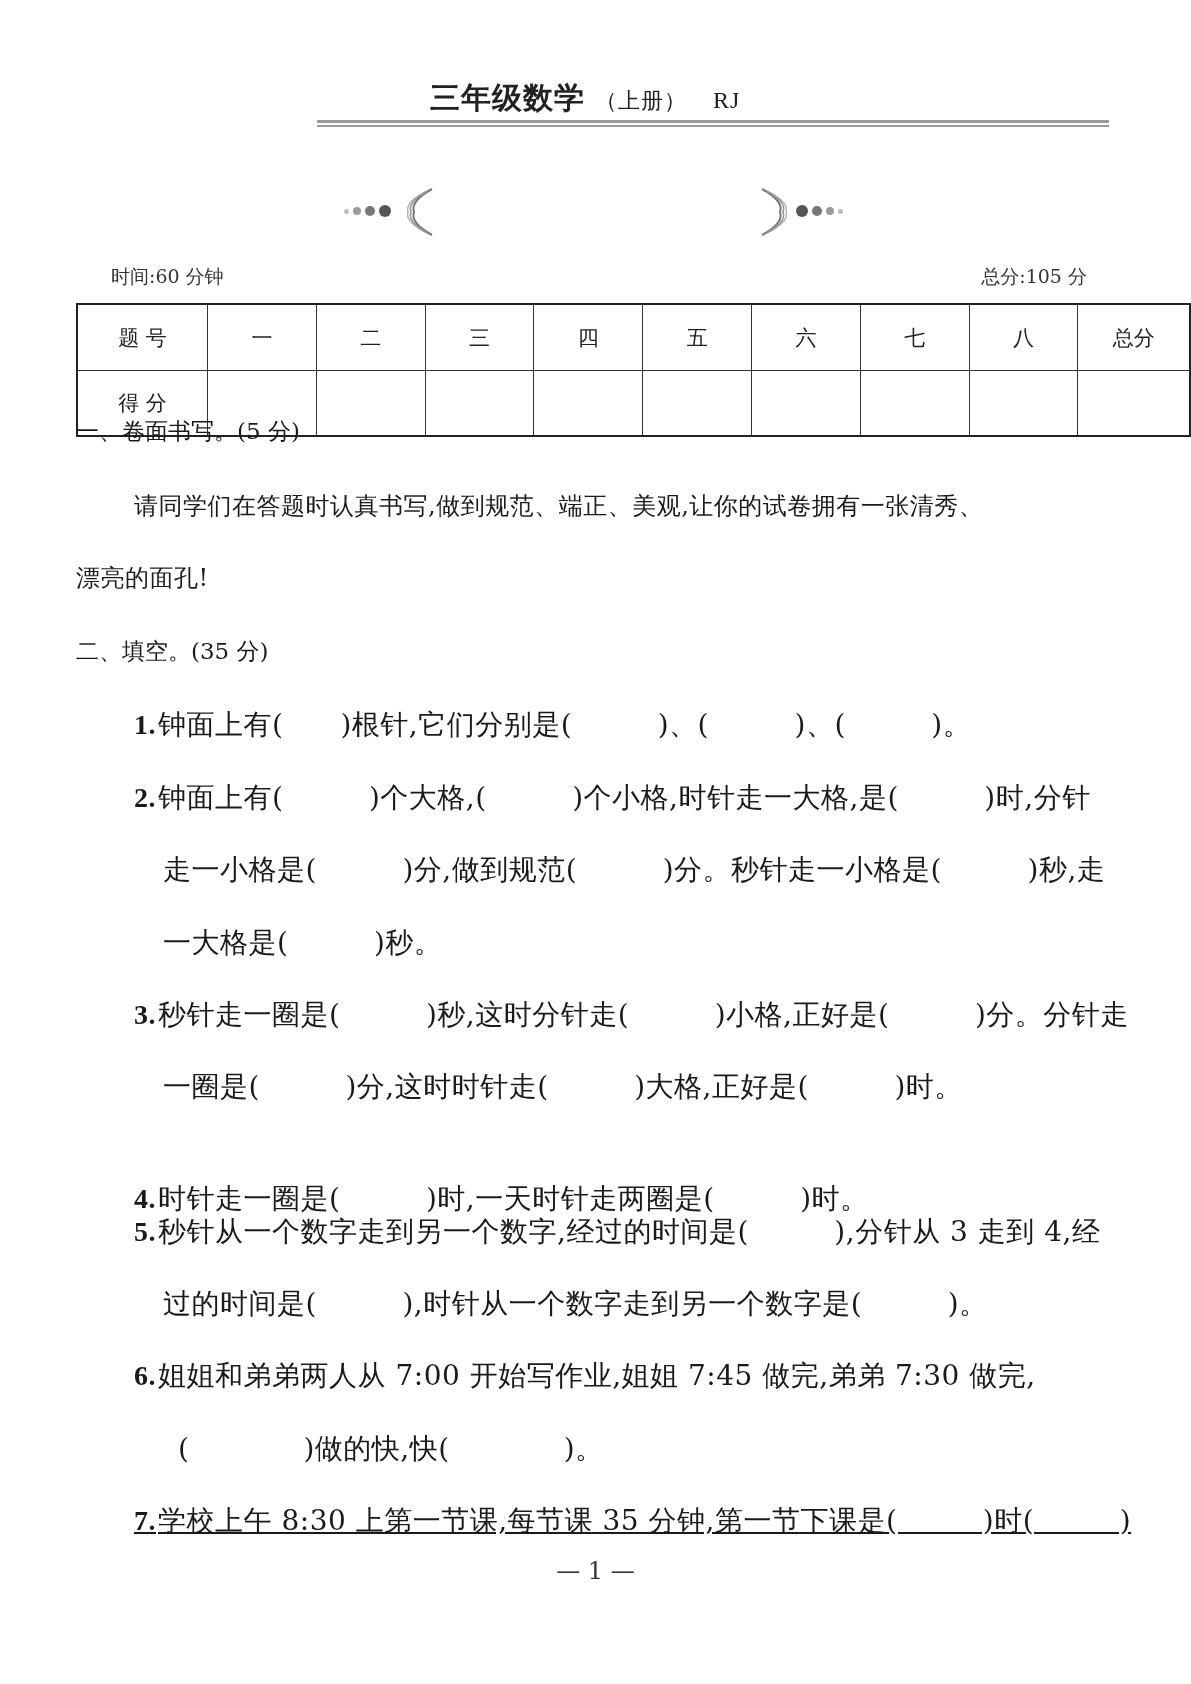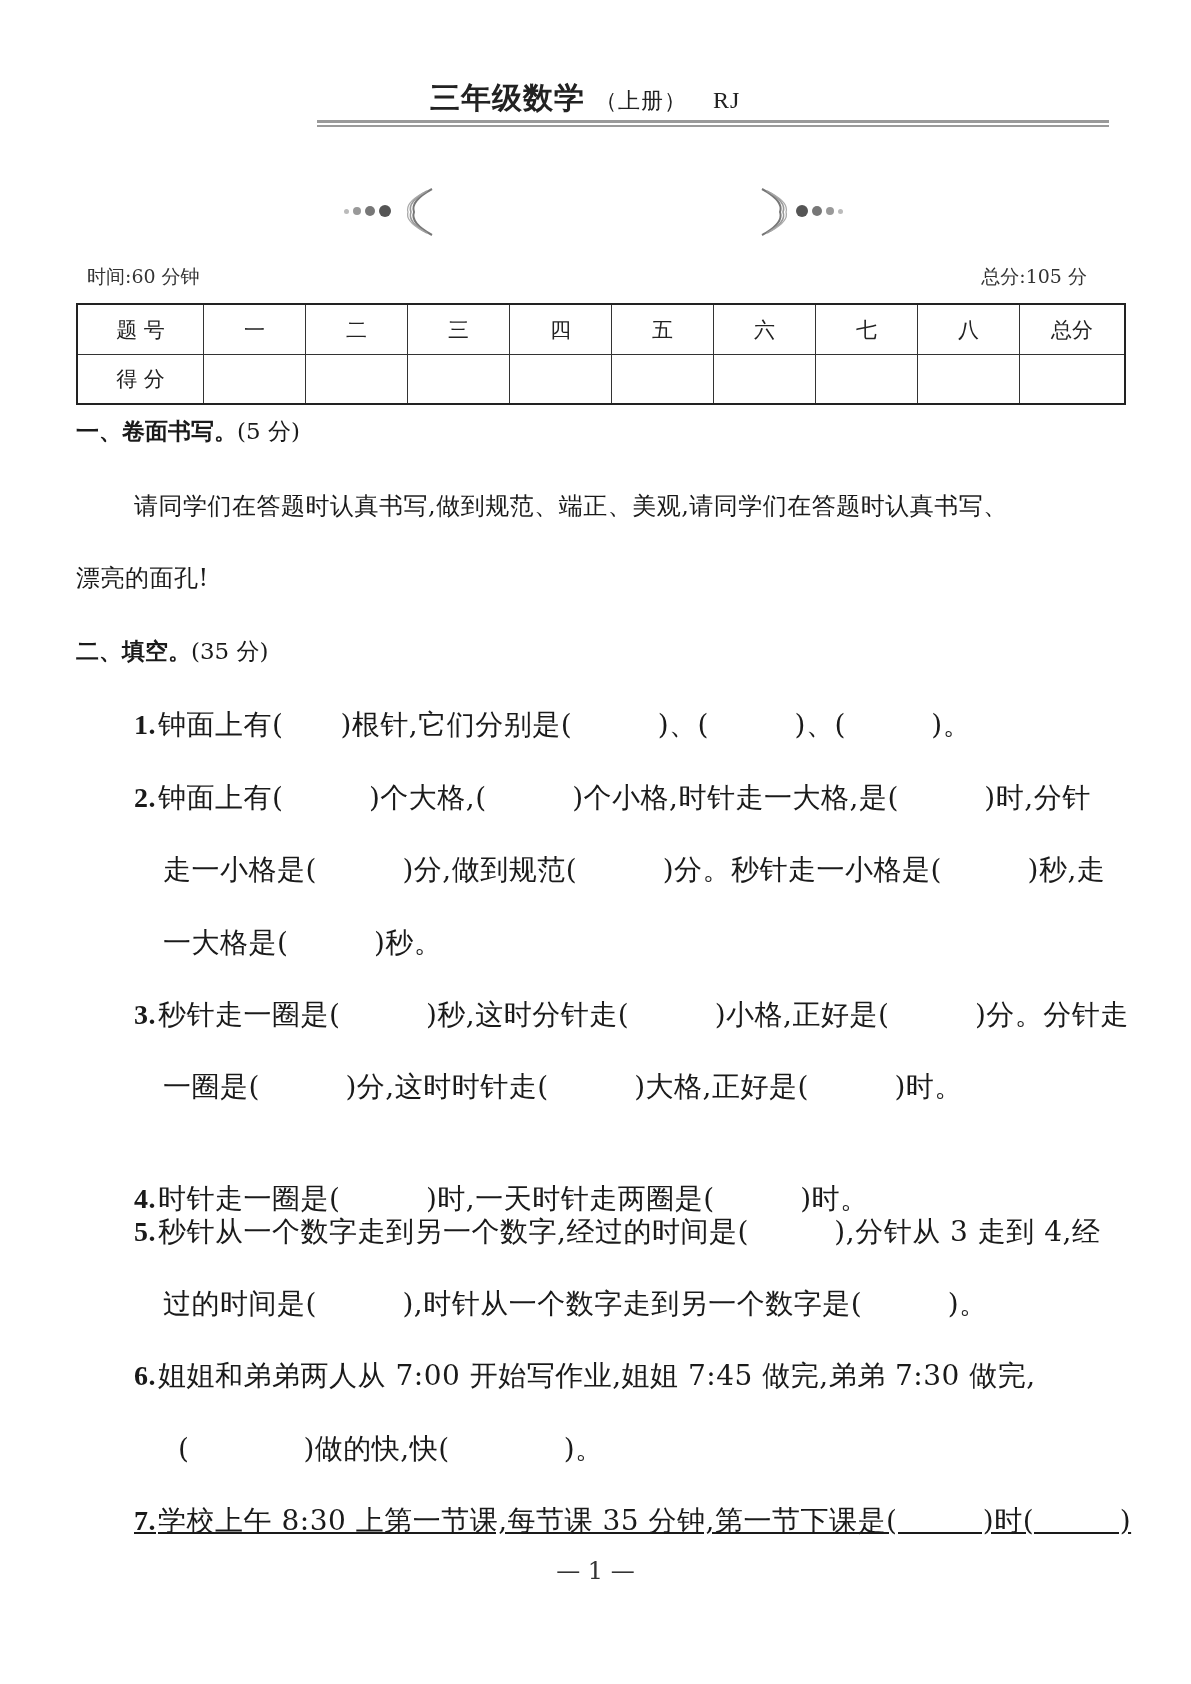--- a/index.html
+++ b/index.html
@@ -24,27 +24,27 @@
   .dots { position: absolute; top: 22px; display: flex; align-items: center; gap: 4px; }
   .dot { border-radius: 50%; background: #666; display: inline-block; }
   .bracket-svg { position: absolute; top: 4px; }
 
   
   .meta { top: 264px; font-size: 19px; color: #333; white-space: nowrap; }
 
   
   .score-table { left: 76px; top: 303px; border-collapse: collapse; }
   .score-table td { border: 1.3px solid #333; height: 48px; text-align: center; font-size: 21px;
-    font-family: "DejaVu Sans", "Liberation Sans", sans-serif; color: #222; padding: 0; }
+    font-family: "DejaVu Sans", "Liberation Sans", sans-serif; color: #222; padding: 8px; }
   .score-table tr:first-child td { height: 49px; }
   .score-table { border: 2px solid #222; }
 
   
   .sec { left: 76px; font-size: 23px; white-space: nowrap; }
-  .sec b { font-family: "DejaVu Sans", "Liberation Sans", sans-serif; font-weight: bold; }
+  .sec b { font-family: "DejaVu Sans", "Liberation Sans", sans-serif; font-weight: normal; }
   .sec .pts { font-weight: normal; }
 
   .para { font-size: 24px; white-space: nowrap; letter-spacing: 0.5px; }
   .q { font-size: 28px; white-space: nowrap; letter-spacing: 0.5px; }
   .q .num { font-weight: bold; font-family: "Liberation Serif", serif; margin-right: 2px; }
   .page-num { left: 0; width: 1191px; top: 1557px; text-align: center; font-size: 24px; color: #333; }
 </style>
 </head>
 <body>
 
@@ -71,21 +71,21 @@
     <path d="M13 6 Q31 16 28 25 Q31 34 13 44" fill="none" stroke="#aaa" stroke-width="1.3"></path>
   </svg>
   <div class="dots" style="left:456px;">
     <span class="dot" style="width:12px;height:12px;background:#555"></span>
     <span class="dot" style="width:10px;height:10px;background:#777"></span>
     <span class="dot" style="width:8px;height:8px;background:#999"></span>
     <span class="dot" style="width:5px;height:5px;background:#bbb"></span>
   </div>
 </div>
 
-<div class="abs meta" style="left:87px;">时间:60 分钟</div>
+<div class="abs meta" style="left:111px;">时间:60 分钟</div>
 <div class="abs meta" style="right:104px;">总分:105 分</div>
 
 <table class="abs score-table">
   <tbody>
       <tr>
     <td style="width:125px">题 号</td>
     <td style="width:101px">一</td>
     <td style="width:101px">二</td>
     <td style="width:101px">三</td>
     <td style="width:101px">四</td>
@@ -106,21 +106,21 @@
     <td></td>
     <td></td>
     <td></td>
   </tr>
 </tbody>
   </table>
 
 <div class="abs sec" style="top:416px;">
   <b>一、卷面书写。</b><span class="pts">(5 分)</span>
 </div>
-<div class="abs para" style="left:134px; top:490px;">请同学们在答题时认真书写,做到规范、端正、美观,请同学们在答题时认真书写、</div>
+<div class="abs para" style="left:134px; top:490px;">请同学们在答题时认真书写,做到规范、端正、美观,让你的试卷拥有一张清秀、</div>
 <div class="abs para" style="left:76px; top:562px;">漂亮的面孔!</div>
 
 <div class="abs sec" style="top:636px;">
   <b>二、填空。</b><span class="pts">(35 分)</span>
 </div>
 
 <div class="abs q" style="left:134px; top:706px;">
   <span class="num">1.</span><span>钟面上有(　　)根针,它们分别是(　　　)、(　　　)、(　　　)。</span>
 </div>
 

